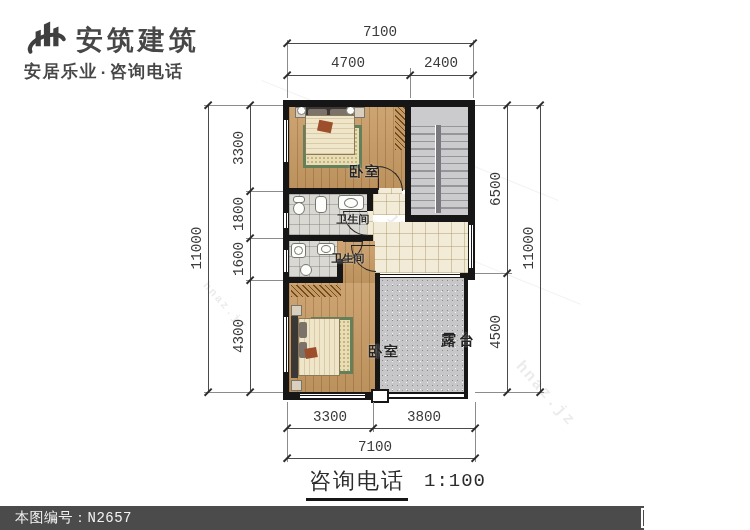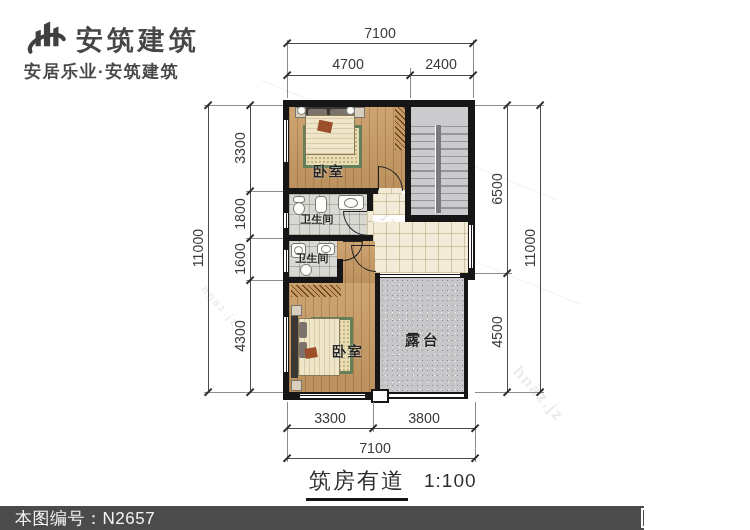--- a/index.html
+++ b/index.html
@@ -1,17 +1,17 @@
 <!DOCTYPE html>
 <html><head>
 <meta charset="utf-8">
 <style>
   html,body{margin:0;padding:0;background:#fff;}
   #canvas{position:relative;width:644px;height:530px;background:#fff;overflow:hidden;
-          font-family:Liberation Sans, sans-serif;}
+          font-family:Liberation Mono, monospace;}
   .abs{position:absolute;}
   
   .brand{position:absolute;left:76px;top:22px;font-size:27px;font-weight:700;color:#474747;letter-spacing:4px;}
   .slogan{position:absolute;left:24px;top:60px;font-size:17px;font-weight:700;color:#474747;letter-spacing:1.5px;}
   
   .wood{background:#c79a63;background-image:repeating-linear-gradient(90deg,rgba(110,65,18,.28) 0 1px,transparent 1px 8px),linear-gradient(rgba(255,255,255,.10),rgba(0,0,0,.06));}
   .tile-bath{background:#d9d8d3;background-image:repeating-linear-gradient(0deg,rgba(100,100,95,.35) 0 1px,transparent 1px 10px),repeating-linear-gradient(90deg,rgba(100,100,95,.35) 0 1px,transparent 1px 10px);}
   .tile-hall{background:#f2ebd7;background-image:repeating-linear-gradient(0deg,rgba(170,150,100,.45) 0 1px,transparent 1px 13px),repeating-linear-gradient(90deg,rgba(170,150,100,.45) 0 1px,transparent 1px 13px);}
   .concrete{background:#c7c7c9;background-image:radial-gradient(rgba(90,90,95,.55) .8px,transparent 1px),radial-gradient(rgba(255,255,255,.85) .8px,transparent 1px);background-size:5px 5px,7px 7px;background-position:0 0,2px 3px;}
   .stair{background:#cbcbcd;}
@@ -22,33 +22,33 @@
   .arc{position:absolute;}
   .leaf{position:absolute;background:#222;}
   
   .rug{position:absolute;border:3px solid #63805a;background:#e9ddb4;background-image:radial-gradient(rgba(140,110,60,.5) .6px,transparent 1px);background-size:4px 4px;}
   .bedbody{position:absolute;background:#efe6ca;border:1px solid #8a7a58;background-image:repeating-linear-gradient(0deg,rgba(160,130,80,.28) 0 1px,transparent 1px 5px);}
   .dark{background:#3a3734;}
   .pillow{position:absolute;background:#7b736a;border-radius:2px;}
   .fix{position:absolute;background:#fdfdfb;border:1px solid #77776f;border-radius:3px;}
   .fix-round{border-radius:50%;}
   .stand{position:absolute;background:#d9cfbf;border:1px solid #7a756b;}
-  .room-label{position:absolute;transform:translate(-50%,-50%);font-weight:700;color:#242424;white-space:nowrap;text-shadow:0 0 2px rgba(255,255,255,.7);}
+  .room-label{position:absolute;transform:translate(-50%,-50%);font-weight:700;color:#242424;white-space:nowrap;text-shadow:0 0 2px rgba(255,255,255,.7);margin-left:36px;}
   
   .dl{position:absolute;background:#4a4a4a;}
   .ext{position:absolute;background:#8c8c8c;}
   .tk{position:absolute;width:10px;height:1.6px;background:#2d2d2d;transform:translate(-50%,-50%) rotate(-45deg);}
   .dim-t{position:absolute;font-size:15px;color:#3a3a3a;transform:translate(-50%,-50%) scaleX(.95);white-space:nowrap;}
   .dim-t.vert{transform:translate(-50%,-50%) rotate(-90deg) scaleX(.95);}
   
   .cap-title{position:absolute;font-size:22px;color:#2c2c2c;letter-spacing:2px;border-bottom:3px solid #161616;padding:0 3px 2px;}
   .cap-scale{position:absolute;font-size:19px;color:#2c2c2c;letter-spacing:1px;}
   
   .bar{position:absolute;left:0;top:506px;width:750px;height:24px;background:#4b4b4b;}
-  .bar-t{position:absolute;top:506px;height:24px;display:flex;align-items:center;color:#f4f4f4;font-size:17px;letter-spacing:.5px;white-space:nowrap;}
+  .bar-t{position:absolute;top:506px;height:24px;display:flex;align-items:center;color:#f4f4f4;font-size:14px;letter-spacing:.5px;white-space:nowrap;}
   .badge{position:absolute;left:641px;top:508px;width:15px;height:16px;border:2px solid #fff;color:#fff;font-size:11px;font-weight:700;text-align:center;line-height:16px;}
   .qr{position:absolute;left:660px;top:440px;width:90px;height:90px;background:#111;}
   .qr-in{position:absolute;inset:4px;background:#fff;background-image:repeating-linear-gradient(45deg,rgba(255,255,255,.85) 0 2px,transparent 2px 6px),conic-gradient(#111 0 25%,#fff 0 50%,#111 0 75%,#fff 0);background-size:100% 100%,7px 7px;}
   .finder{position:absolute;width:12px;height:12px;background:#fff;border:4px solid #111;}
   .finder::after{content:"";position:absolute;inset:2px;background:#111;}
   .wm{position:absolute;color:rgba(60,60,60,.10);transform:rotate(48deg);font-weight:700;letter-spacing:2px;white-space:nowrap;}
   .crease{position:absolute;height:1px;background:rgba(0,0,0,.05);}
 </style>
 </head>
 <body>
@@ -57,21 +57,21 @@
 
   <div class="abs" style="left:20px;top:14px;width:52px;height:46px">
     <svg width="52" height="46" viewBox="0 0 50 44">
       <path d="M10 36 A17 9 -18 1 1 42 24" fill="none" stroke="#3f3f3f" stroke-width="4" stroke-linecap="round"></path>
       <path d="M15 31 L15 17 L20 15 L20 31 Z" fill="#3f3f3f"></path>
       <path d="M23 31 L23 10 L29 7 L29 31 Z" fill="#3f3f3f"></path>
       <path d="M32 31 L32 14 L37 12 L37 31 Z" fill="#3f3f3f"></path>
     </svg>
   </div>
   <div class="brand">安筑建筑</div>
-  <div class="slogan">安居乐业·安筑建筑</div>
+  <div class="slogan">安居乐业·咨询电话</div>
 
   <div class="wm" style="left:345px;top:195px;font-size:14px">hnaz.jz</div>
   <div class="wm" style="left:505px;top:385px;font-size:16px">hnaz.jz</div>
   <div class="wm" style="left:195px;top:300px;font-size:11px">hnaz.jz</div>
   <div class="wm" style="left:378px;top:295px;font-size:13px;color:rgba(150,120,60,.18)">安筑建筑</div>
   <div class="crease" style="left:250px;top:140px;width:320px;transform:rotate(22deg)"></div>
   <div class="crease" style="left:330px;top:255px;width:260px;transform:rotate(22deg)"></div>
 
   <div class="abs" style="left:0;top:0;width:750px;height:530px">
 
@@ -227,21 +227,21 @@
       <i class="tk" style="left:373px;top:428px"></i>
       <i class="tk" style="left:475px;top:428px"></i>
     <div class="dim-t" style="left:330px;top:417px">3300</div>
     <div class="dim-t" style="left:424px;top:417px">3800</div>
     <div class="dl" style="left:287px;top:458px;width:188px;height:1px"></div>
     <i class="tk" style="left:287px;top:458px"></i>
       <i class="tk" style="left:475px;top:458px"></i>
     <div class="dim-t" style="left:375px;top:447px">7100</div>
   </div>
 
-  <div class="cap-title" style="left:306px;top:466px">筑房有道</div>
+  <div class="cap-title" style="left:306px;top:466px">咨询电话</div>
   <div class="cap-scale" style="left:424px;top:470px">1:100</div>
 
   <div class="bar"></div>
   <div class="bar-t" style="left:15px">本图编号：N2657</div>
   <div class="badge">网</div>
   <div class="qr">
     <div class="qr-in"></div>
     <div class="finder" style="left:6px;top:6px"></div>
     <div class="finder" style="right:6px;top:6px"></div>
     <div class="finder" style="left:6px;bottom:6px"></div>

